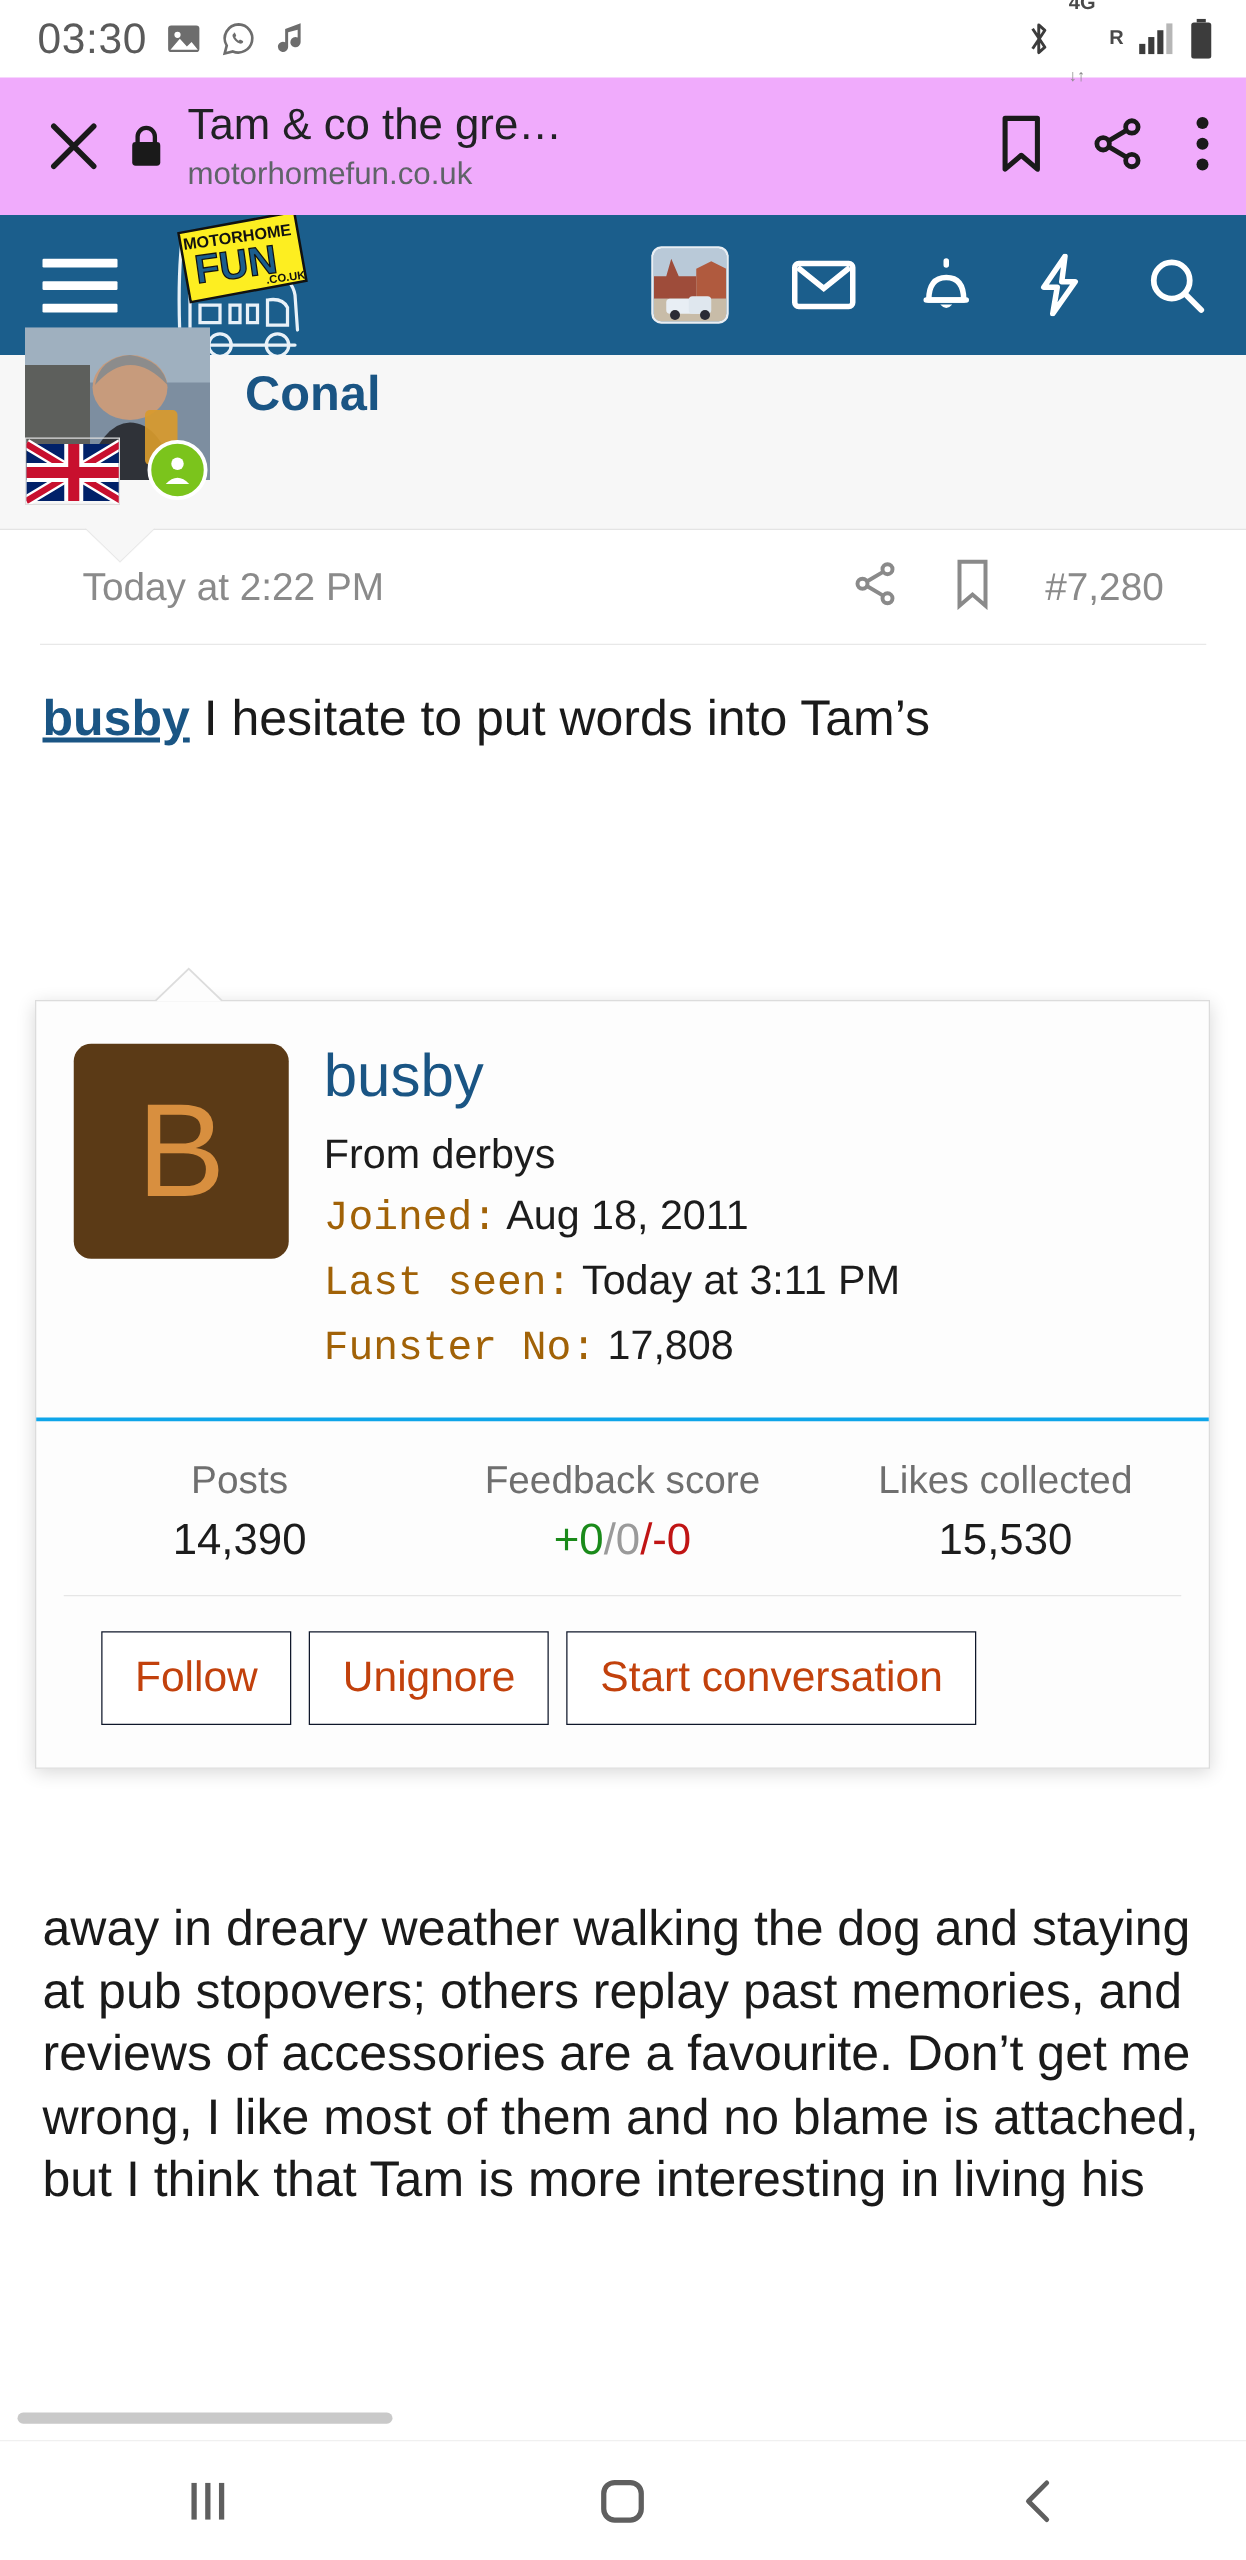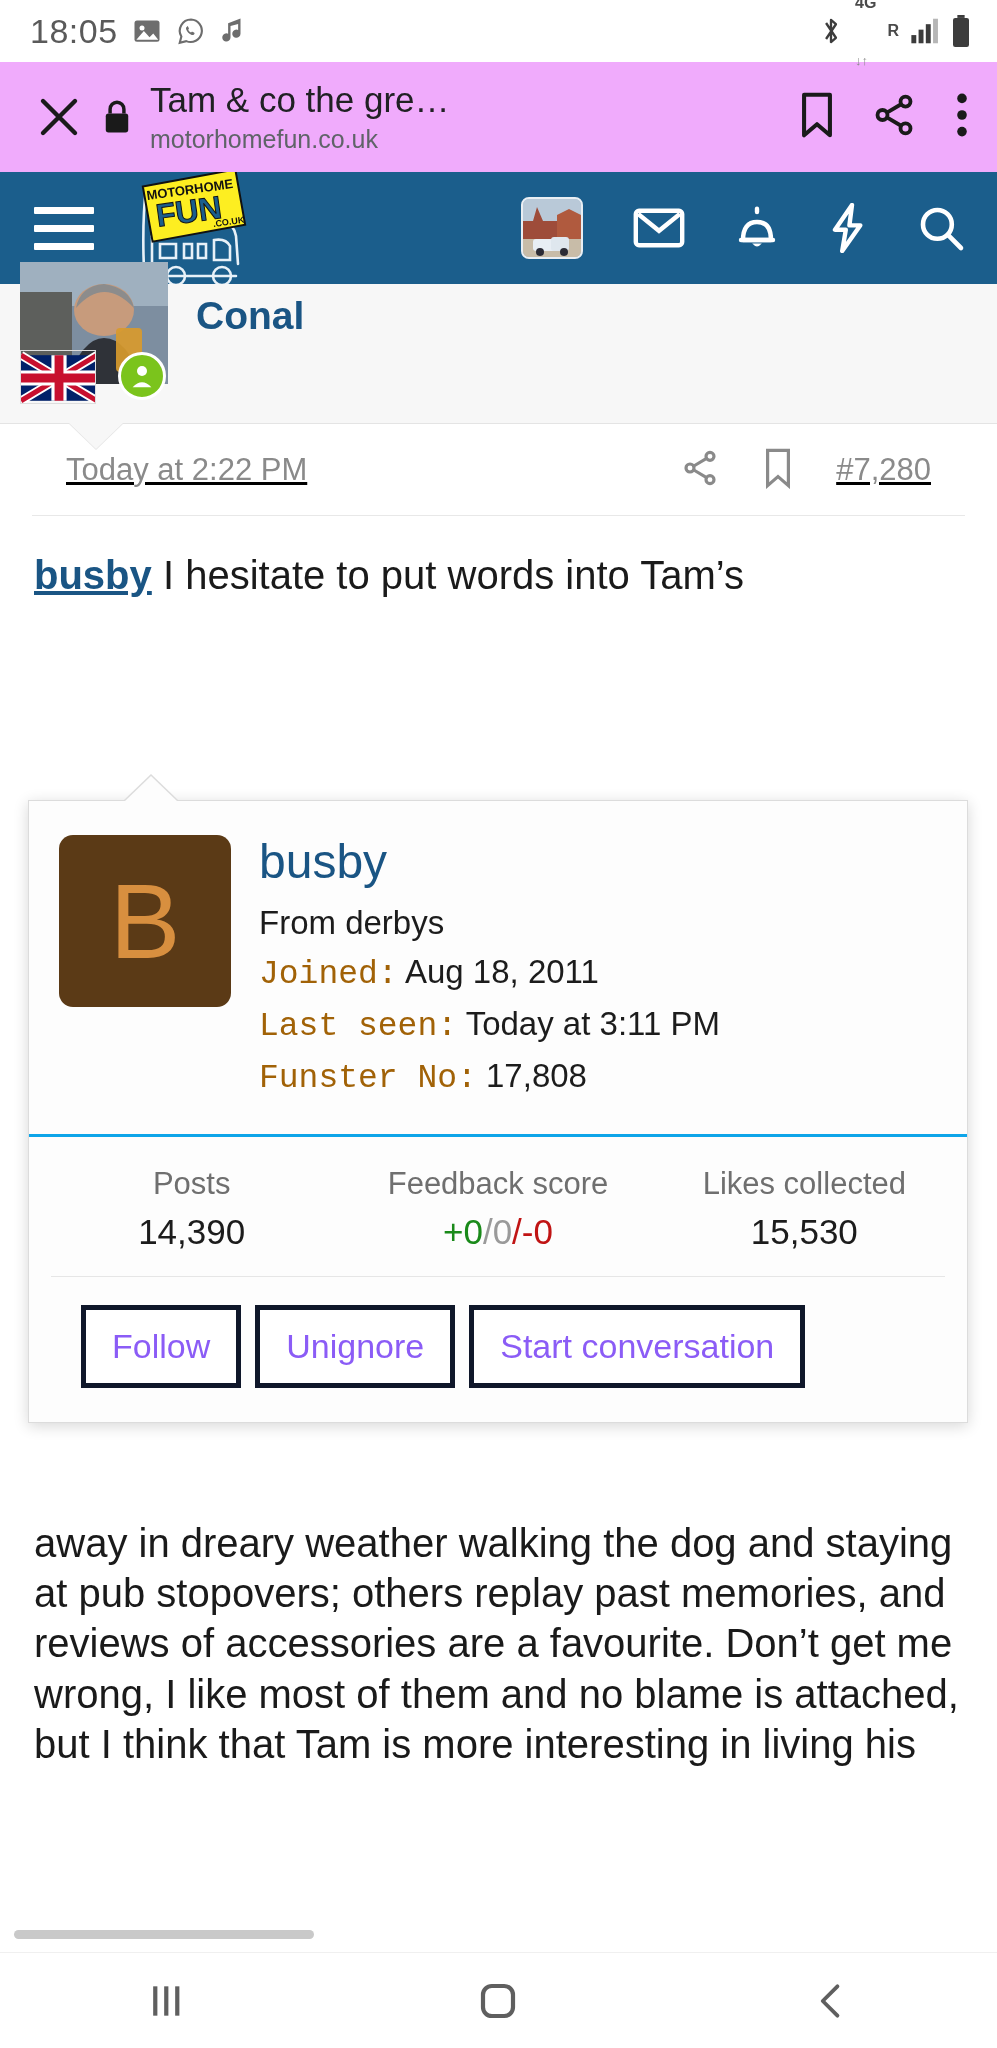--- a/index.html
+++ b/index.html
@@ -103,21 +103,20 @@
     border-left: 28px solid transparent;
     border-right: 28px solid transparent;
     border-top: 27px solid #f7f7f7;
     filter: drop-shadow(0 1px 0 #e4e4e4);
   }
 
   .meta-row {
     height: 92px; display: flex; align-items: center;
     padding: 0 34px 0 34px; border-bottom: 1px solid #e8e8e8;
     margin: 0 32px;
-    text-decoration: underline;
   }
   .meta-date { font-size: 31px; color: #8a8a8a; }
   .meta-actions { margin-left: auto; display: flex; align-items: center; gap: 42px; }
   .meta-num { font-size: 31px; color: #8a8a8a; }
 
   .post-body {
     padding: 34px 34px 0 34px;
     font-size: 40px; line-height: 1.28; color: #1a1a1a;
   }
   .mention {
@@ -169,22 +168,22 @@
   .stat-value { font-size: 35px; color: #1c1c1c; line-height: 1.3; margin-top: 4px; }
   .fb-pos { color: #1a8a1a; }
   .fb-neu { color: #9a9a9a; }
   .fb-neg { color: #c01414; }
 
   .card-buttons {
     display: flex; gap: 14px; padding: 4px 30px 34px 30px;
     border-top: 1px solid #e6e6e6; margin: 0 22px; padding-top: 28px;
   }
   .cbtn {
-    border: 5px solid #0f172a; background: #fff;
-    font-size: 34px; color: #8b5cf6;
+    border: 1px solid #0f172a; background: #fff;
+    font-size: 34px; color: #c2410c;
     padding: 18px 26px; line-height: 1.1;
     font-family: "Liberation Sans", sans-serif;
   }
 
   
   .body-continued {
     position: absolute; left: 0; top: 1518px; width: 997px;
     padding: 0 34px;
     font-size: 40px; line-height: 1.255; color: #1a1a1a;
   }
@@ -205,21 +204,21 @@
 
   .page { position: relative; width: 997px; height: 2048px; overflow: hidden; }
 </style>
 </head>
 <body>
 
 <div class="page">
 
   <div class="statusbar">
     <div class="sb-left">
-      <span class="sb-time">18:05</span>
+      <span class="sb-time">03:30</span>
       <span class="ico">
         <svg width="30" height="30" viewBox="0 0 24 24">
             <rect x="2" y="3.5" width="20" height="17" rx="2" fill="#6d6d6d"></rect>
             <circle cx="8" cy="9.5" r="2" fill="#fff"></circle>
             <path d="M3.5 19 L9.5 12 L14 17 L17 14 L21 19 Z" fill="#fff"></path>
           </svg>
       </span>
       <span class="ico">
         <svg width="30" height="30" viewBox="0 0 24 24">
             <path d="M12 2.8a9 9 0 0 0-7.7 13.6L3 21.4l5.2-1.3A9 9 0 1 0 12 2.8z" fill="none" stroke="#6d6d6d" stroke-width="1.7"></path>

